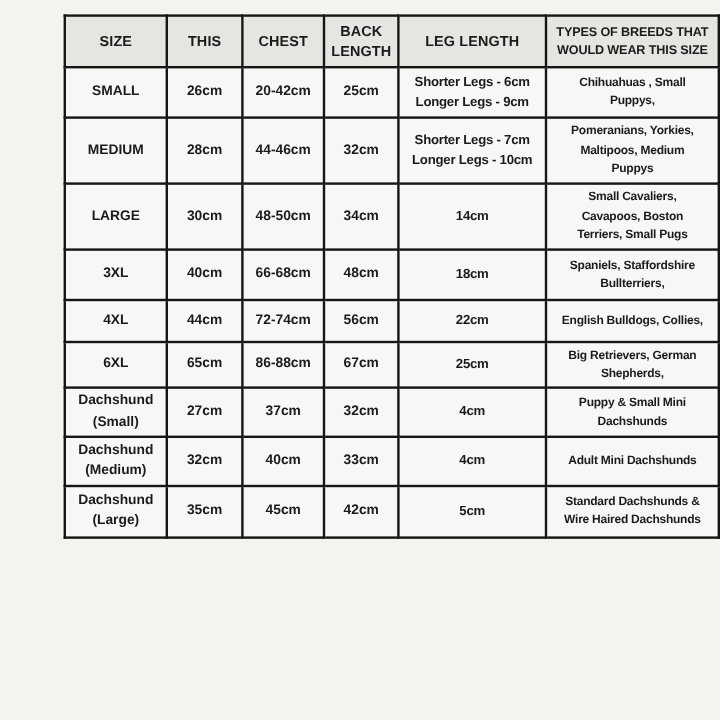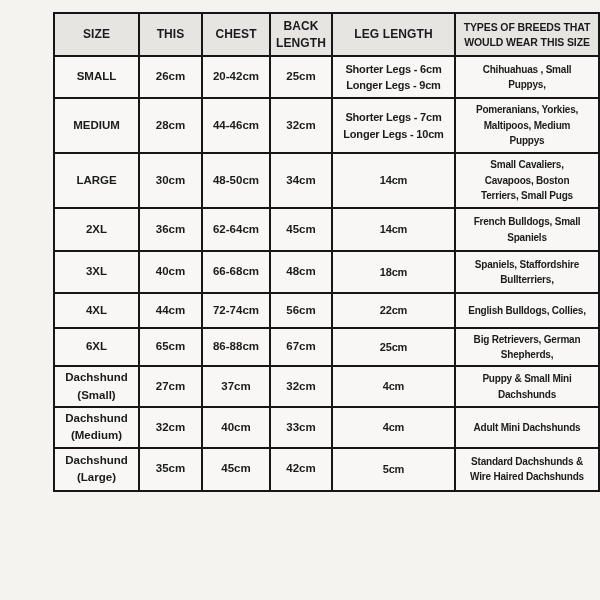--- a/index.html
+++ b/index.html
@@ -94,29 +94,20 @@
       <tr style="height:55px">
         <td>LARGE</td>
         <td>30cm</td>
         <td>48-50cm</td>
         <td>34cm</td>
         <td class="c-leg">14cm</td>
         <td class="c-breeds">Small Cavaliers,
 Cavapoos,  Boston
 Terriers, Small Pugs</td>
       </tr>
-      <tr style="height:43px">
-        <td>2XL</td>
-        <td>36cm</td>
-        <td>62-64cm</td>
-        <td>45cm</td>
-        <td class="c-leg">14cm</td>
-        <td class="c-breeds">French Bulldogs, Small
-Spaniels</td>
-      </tr>
       <tr style="height:42px">
         <td>3XL</td>
         <td>40cm</td>
         <td>66-68cm</td>
         <td>48cm</td>
         <td class="c-leg">18cm</td>
         <td class="c-breeds">Spaniels, Staffordshire
 Bullterriers,</td>
       </tr>
       <tr style="height:35px">

